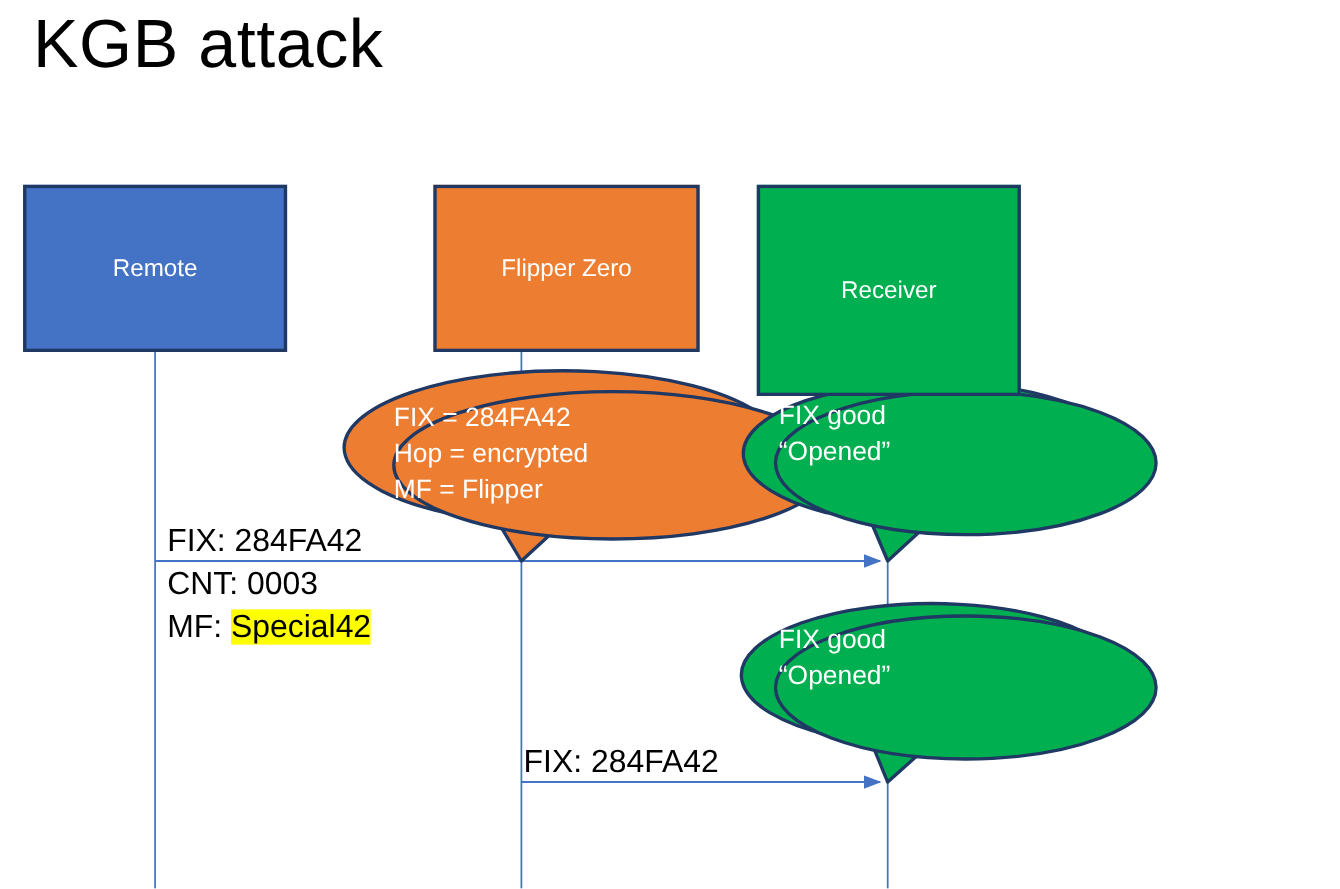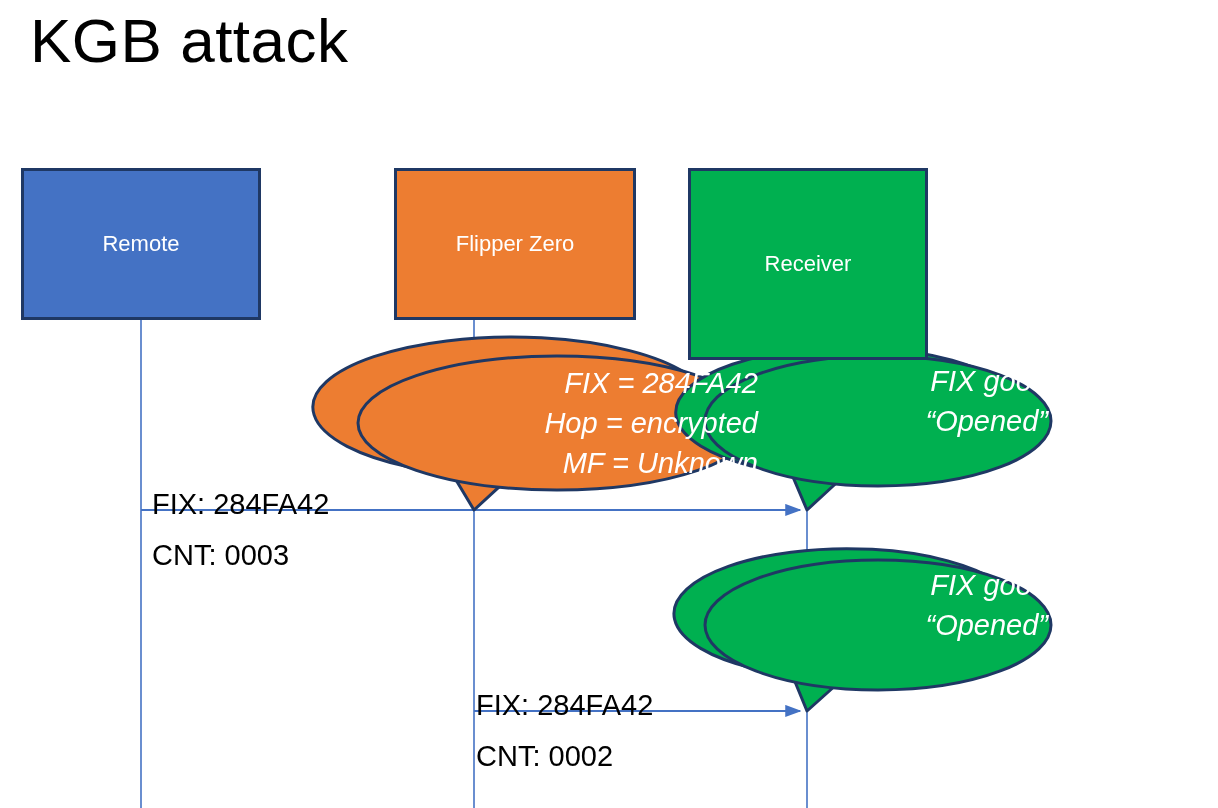--- a/index.html
+++ b/index.html
@@ -56,39 +56,37 @@
     font-weight: 400;
     text-align: center;
     line-height: 1.2;
     white-space: nowrap;
   }
 
   
   .callout-text {
     position: absolute;
     color: #ffffff;
-    font-size: 29px;
+    font-size: 24px;
     line-height: 1.38;
-    text-align: right;
+    text-align: left;
     white-space: nowrap;
     pointer-events: none;
-    font-style: italic;
   }
 
   
   .msg-label {
     position: absolute;
     color: #000000;
     font-size: 29px;
     line-height: 1.34;
     white-space: nowrap;
   }
   .msg-line {
     display: block;
-    margin-top: 12px;
   }
   .hl {
     background: #FFFF00;
     color: #000000;
   }
 </style>
 </head>
 <body>
 
 <div id="slide">
@@ -141,36 +139,36 @@
     <span class="actor-label">Flipper Zero</span>
   </div>
 
   <div class="actor-box" style="left:688px; top:168px; width:240px; height:192px; background:#00B050;">
     <span class="actor-label">Receiver</span>
   </div>
 
   <div class="callout-text" style="left:358px; top:363px; width:400px;">
     <div>FIX = 284FA42</div>
     <div>Hop = encrypted</div>
-    <div>MF = Unknown</div>
+    <div>MF = Flipper</div>
   </div>
 
   <div class="callout-text" style="left:708px; top:361px; width:340px;">
     <div>FIX good</div>
     <div>“Opened”</div>
   </div>
 
   <div class="callout-text" style="left:708px; top:565px; width:340px;">
     <div>FIX good</div>
     <div>“Opened”</div>
   </div>
 
   <div class="msg-label" style="left:152px; top:473px;">
     <span class="msg-line"><span>FIX: </span><span>284FA42</span></span>
     <span class="msg-line"><span>CNT: </span><span>0003</span></span>
+    <span class="msg-line"><span>MF: </span><span class="hl">Special42</span></span>
   </div>
 
   <div class="msg-label" style="left:476px; top:674px;">
     <span class="msg-line"><span>FIX: </span><span>284FA42</span></span>
-    <span class="msg-line"><span>CNT: </span><span>0002</span></span>
   </div>
 
 </div>
 
 </body></html>

